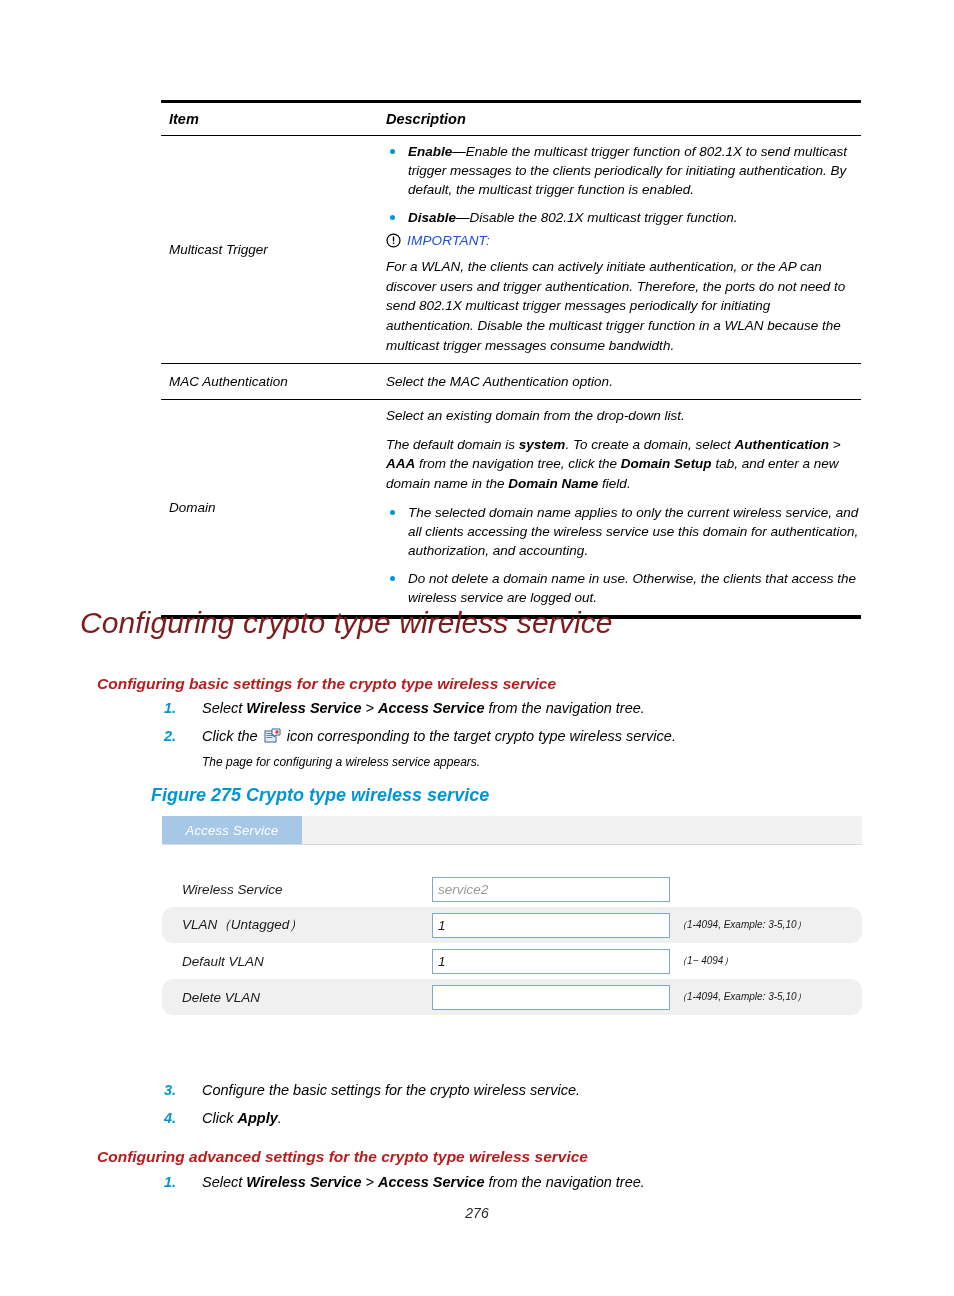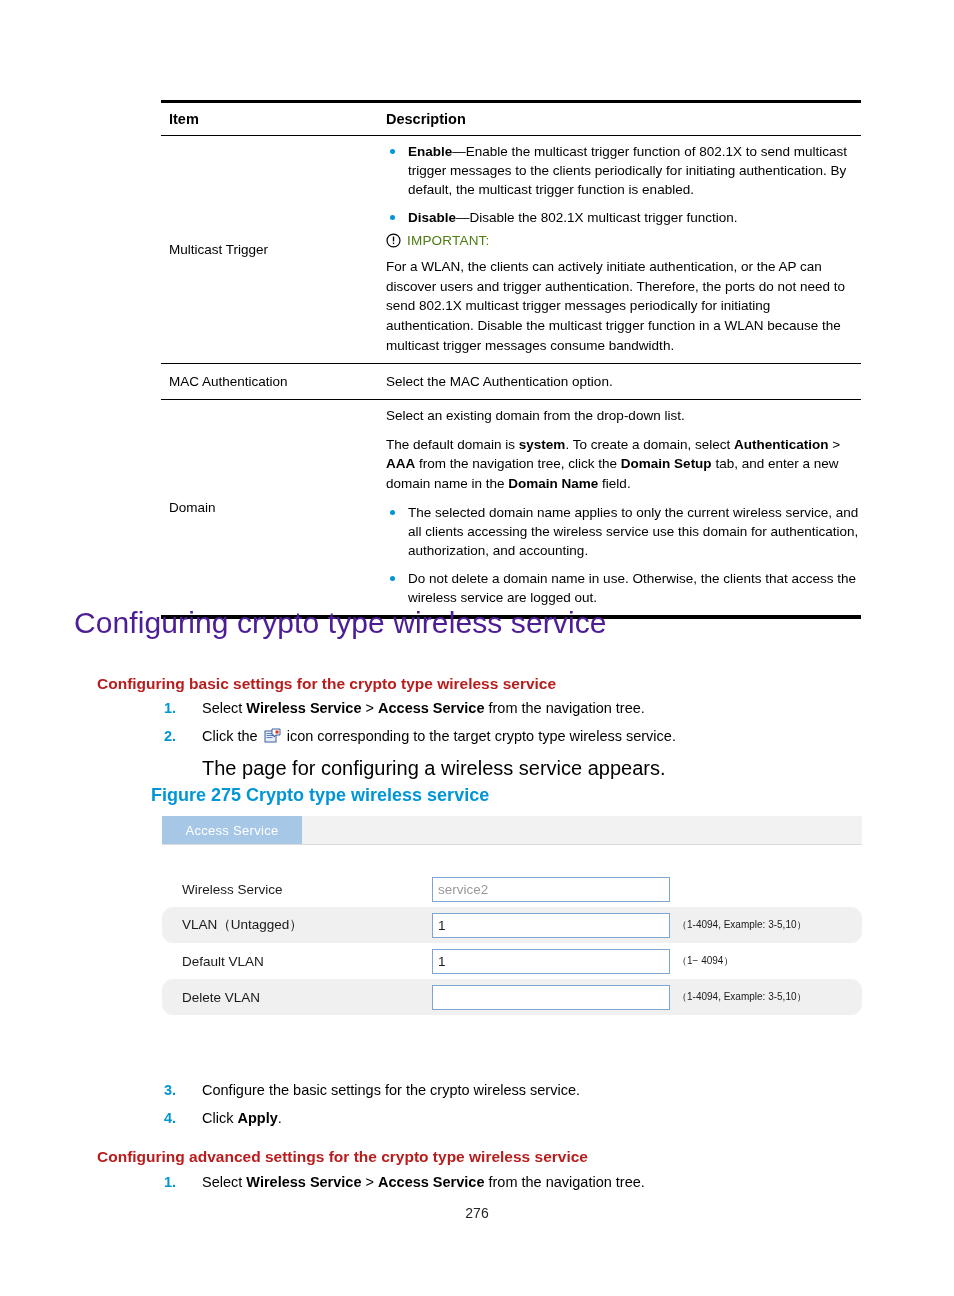--- a/index.html
+++ b/index.html
@@ -7,21 +7,21 @@
   body {
     width: 954px;
     height: 1296px;
     background: #ffffff;
     font-family: "Liberation Sans", sans-serif;
     color: #000000;
     position: relative;
     overflow: hidden;
   }
 
-  .page { position: relative; width: 954px; height: 1296px; }
+  .page { position: relative; width: 954px; height: 1296px; font-style: italic; }
 
   
   .spec-table {
     position: absolute;
     left: 161px;
     top: 100px;
     width: 700px;
     border-collapse: collapse;
   }
   .spec-table .thead-row td {
@@ -69,35 +69,35 @@
     display: flex;
     align-items: center;
     gap: 6px;
     margin: 4px 0 7px 0;
   }
   .warn-icon {
     width: 15px; height: 15px; flex: 0 0 15px;
     display: inline-block;
   }
   .important-label {
-    color: #4d7c0f;
+    color: #1d4ed8;
     font-size: 13.5px;
     letter-spacing: .2px;
   }
 
   b, strong { font-weight: bold; }
 
   
   .h1 {
     position: absolute;
-    left: 74px;
+    left: 80px;
     top: 606px;
     font-size: 30px;
     font-weight: normal;
-    color: #4c1d95;
+    color: #7f1d1d;
     letter-spacing: 0.1px;
     margin: 0;
   }
   .h2 {
     position: absolute;
     left: 89px;
     font-size: 15.5px;
     font-weight: bold;
     color: #b91c1c;
     margin: 8px;
@@ -121,21 +121,21 @@
   .steps li .num {
     position: absolute;
     left: 4px; top: 0;
     color: #0096d6;
     font-weight: bold;
     font-size: 14.5px;
   }
   .sub-line {
     position: relative;
     padding-left: 42px;
-    font-size: 20px;
+    font-size: 12px;
     line-height: 1.45;
     margin-bottom: 7px;
   }
 
   .svc-icon {
     display: inline-block;
     width: 17px; height: 16px;
     vertical-align: -3px;
     margin: 0 2px;
   }

